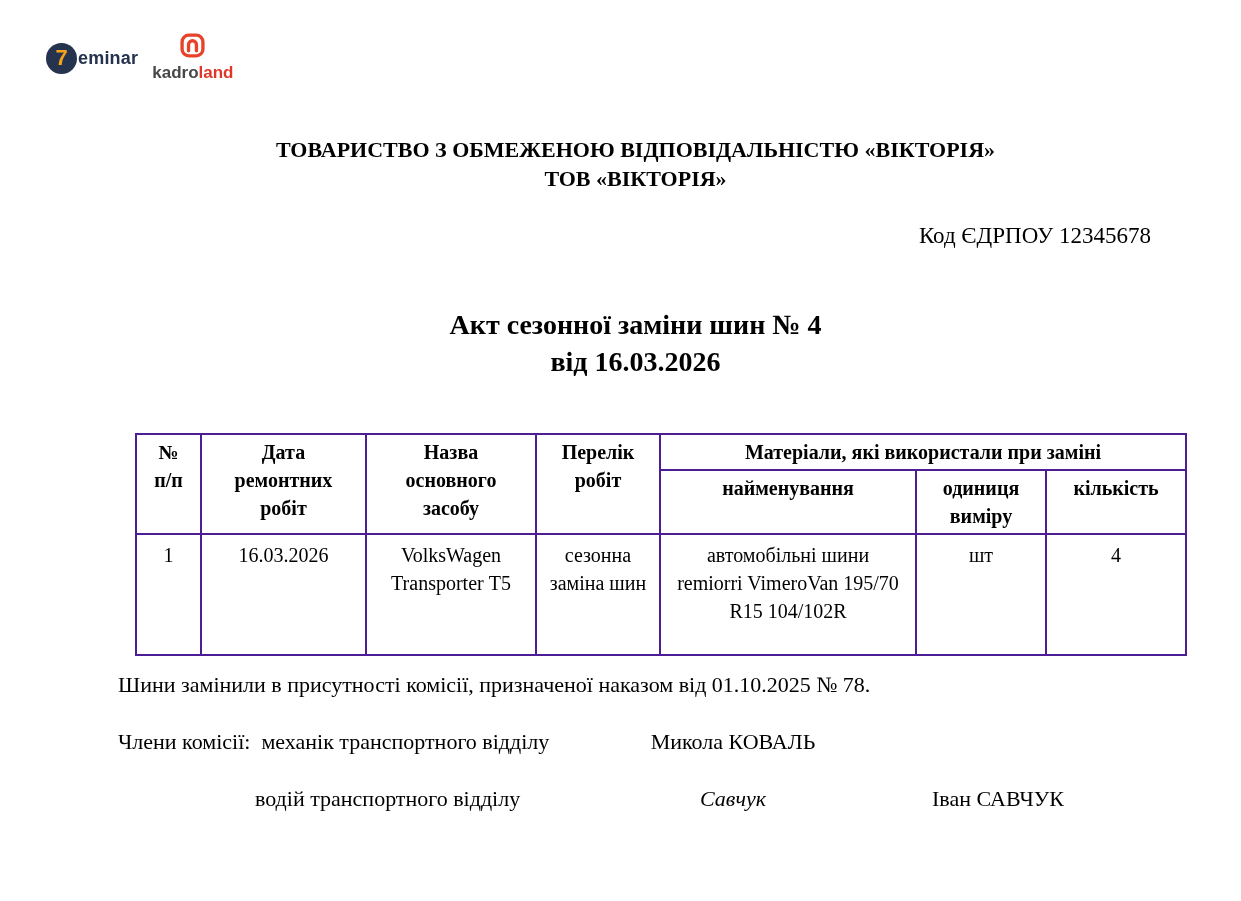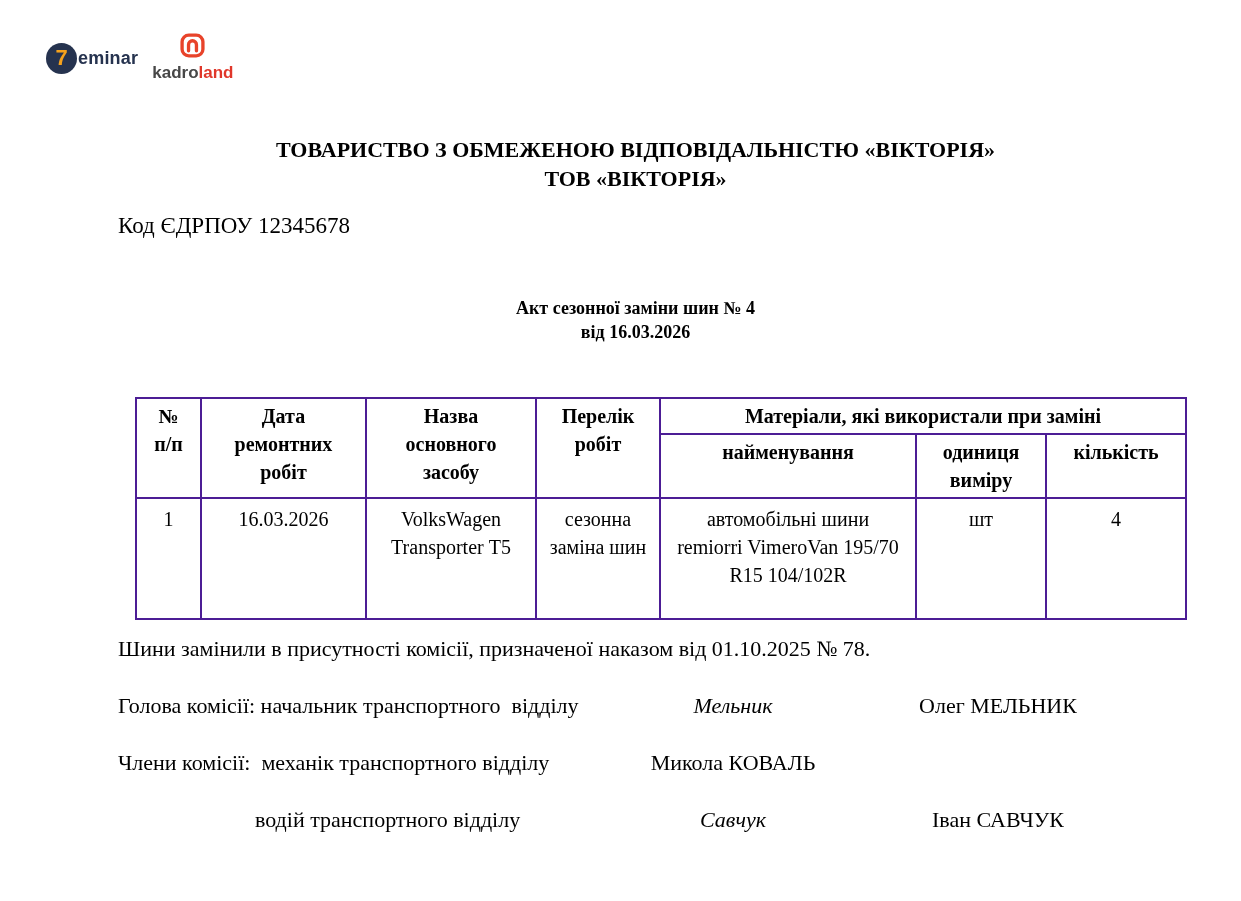--- a/index.html
+++ b/index.html
@@ -17,22 +17,22 @@
     display:flex;align-items:center;justify-content:center;
     color:#f6a21d;font-weight:bold;font-size:22px;line-height:1;}
   .eminar{color:#26334f;font-weight:bold;font-size:18px;letter-spacing:.2px;margin-left:1px;}
   .brand-kadro{display:flex;align-items:center;gap:5px;flex-direction:column;}
   .kadro-icon{width:25px;height:25px;display:block;}
   .kadro-text{font-weight:bold;font-size:17px;}
   .kadro-dark{color:#474747;}
   .kadro-red{color:#e0372a;}
   
   .company{margin-top:52px;text-align:center;font-weight:bold;font-size:22px;line-height:1.32;}
-  .edrpou{margin-top:20px;text-align:left;font-size:23px;padding-right:2px;}
-  .doc-title{margin-top:58px;text-align:center;font-weight:bold;font-size:18px;line-height:1.32;}
+  .edrpou{margin-top:30px;text-align:right;font-size:23px;padding-right:2px;}
+  .doc-title{margin-top:58px;text-align:center;font-weight:bold;font-size:28px;line-height:1.32;}
   
   table.act{border-collapse:collapse;margin:52px 0 0 17px;width:1050px;table-layout:fixed;}
   table.act th,table.act td{border:2px solid #4c1d95;vertical-align:top;
     font-size:20px;line-height:1.4;padding:3px 12px;}
   table.act th{font-weight:bold;text-align:center;}
   td.c{text-align:center;font-size:21px;}
   td.l{text-align:center;font-size:21px;padding-left:18px;padding-right:10px;border-radius:19px;}
   .h-materials{height:28px;vertical-align:middle;}
   .h-sub{height:56px;}
   tr.body-row td{height:110px;padding-top:6px;}
@@ -110,25 +110,20 @@
         <td class="c">сезонна заміна шин</td>
         <td class="l">автомобільні шини remiorri VimeroVan 195/70 R15 104/102R</td>
         <td class="c">шт</td>
         <td class="c">4</td>
       </tr>
     </tbody>
   </table>
 
   <div class="note">Шини замінили в присутності комісії, призначеної наказом від 01.10.2025 № 78.</div>
 
-  <div class="sig-row">
-    <span class="sig-role">Голова комісії: начальник транспортного  відділу</span>
-    <span class="sig-sign">Мельник</span>
-    <span class="sig-name">Олег МЕЛЬНИК</span>
-  </div>
 
   <div class="sig-row">
     <span class="sig-role">Члени комісії:  механік транспортного відділу</span>
     <span class="sig-name">Микола КОВАЛЬ</span>
   </div>
 
   <div class="sig-row sig-indent">
     <span class="sig-role">водій транспортного відділу</span>
     <span class="sig-sign">Савчук</span>
     <span class="sig-name">Іван САВЧУК</span>

